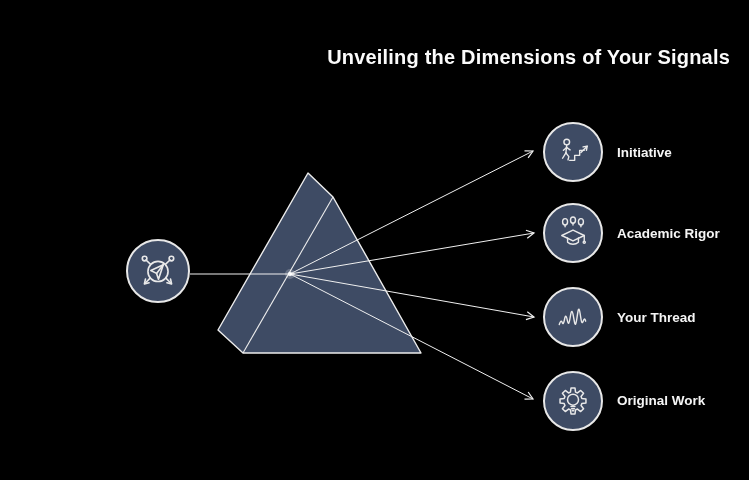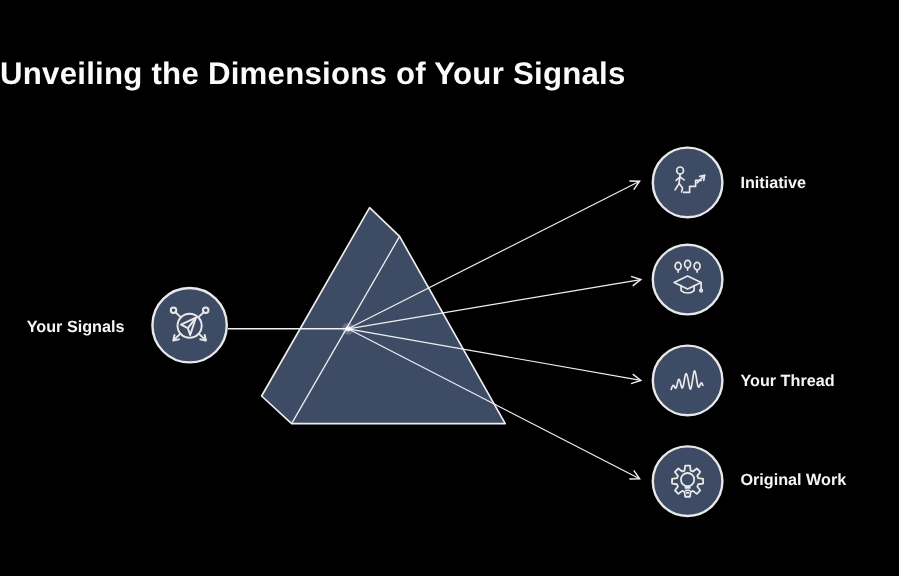--- a/index.html
+++ b/index.html
@@ -1,22 +1,22 @@
 <!DOCTYPE html>
 <html><head>
 <meta charset="utf-8">
 <style>
   html,body{margin:0;padding:0;background:#000;}
   #scene{
     position:relative;width:749px;height:480px;background:#000;overflow:hidden;
     font-family:"Liberation Sans",sans-serif;
   }
   #title{
-    position:absolute;top:46px;left:0;width:730px;text-align:left;
-    color:#fbfbfb;font-size:26px;font-weight:700;letter-spacing:.2px;
+    position:absolute;top:46px;left:0;width:730px;text-align:right;
+    color:#fbfbfb;font-size:20px;font-weight:700;letter-spacing:.2px;
   }
   svg.overlay{position:absolute;top:0;left:0;}
   .node{
     position:absolute;box-sizing:border-box;border-radius:50%;
     background:#3e4b64;border:2px solid #e8e8e8;
     display:flex;align-items:center;justify-content:center;
   }
   .node svg{display:block;stroke:#e9e9e9;fill:none;stroke-linecap:round;stroke-linejoin:round;}
   #source-node{left:126px;top:239px;width:64px;height:64px;}
   .dim-node{width:60px;height:60px;left:543px;}
@@ -52,21 +52,20 @@
 
     <line x1="290" y1="274" x2="533" y2="151" stroke="#f0f0f0" stroke-width="1" marker-end="url(#arrw)"></line>
     <line x1="290" y1="274" x2="534" y2="233" stroke="#f0f0f0" stroke-width="1" marker-end="url(#arrw)"></line>
     <line x1="290" y1="274" x2="534" y2="317" stroke="#f0f0f0" stroke-width="1" marker-end="url(#arrw)"></line>
     <line x1="290" y1="274" x2="533" y2="399" stroke="#f0f0f0" stroke-width="1" marker-end="url(#arrw)"></line>
 
     <circle cx="290" cy="274" r="5" fill="#ffffff" opacity="0.22"></circle>
     <circle cx="290" cy="274" r="2.2" fill="#ffffff" opacity="0.85"></circle>
   </svg>
 
-  <div id="source-label" class="label">Your Signals</div>
 
   <div id="source-node" class="node">
     <svg width="46" height="46" viewBox="0 0 48 48" stroke-width="1.7">
       <circle cx="24" cy="24.5" r="10.5"></circle>
       <path d="M29.5,17.5 L16.5,23.5 L22.5,26.5 L24.5,32.5 Z"></path>
       <path d="M29.5,17.5 L22.5,26.5"></path>
       <path d="M16.3,17 L11.5,12.5"></path>
         <circle cx="10" cy="11" r="2.4"></circle>
       <path d="M31.7,17 L36.5,12.5"></path>
         <circle cx="38" cy="11" r="2.4"></circle>
@@ -118,16 +117,17 @@
                L13.9,26.9 L9.2,26.3 L9.2,21.7 L13.9,21.1 L14.8,18.9 L11.9,15.2 L15.2,11.9 L18.9,14.8
                L21.1,13.9 L21.7,9.2 L26.3,9.2 L26.9,13.9 L29.1,14.8 L32.8,11.9 L36.1,15.2 L33.2,18.9 Z"></path>
       <circle cx="24" cy="22.5" r="6.3"></circle>
       <path d="M21.8,30.3 L26.2,30.3"></path>
         <path d="M22.3,32.8 L25.7,32.8"></path>
         <path d="M23.2,35.2 L24.8,35.2"></path>
     </svg>
   </div>
 
   <div id="dim-label-0" class="label dim-label">Initiative</div>
+  <div id="dim-label-1" class="label dim-label">Academic Rigor</div>
   <div id="dim-label-2" class="label dim-label">Your Thread</div>
   <div id="dim-label-3" class="label dim-label">Original Work</div>
 
 </div>
 
 </body></html>

